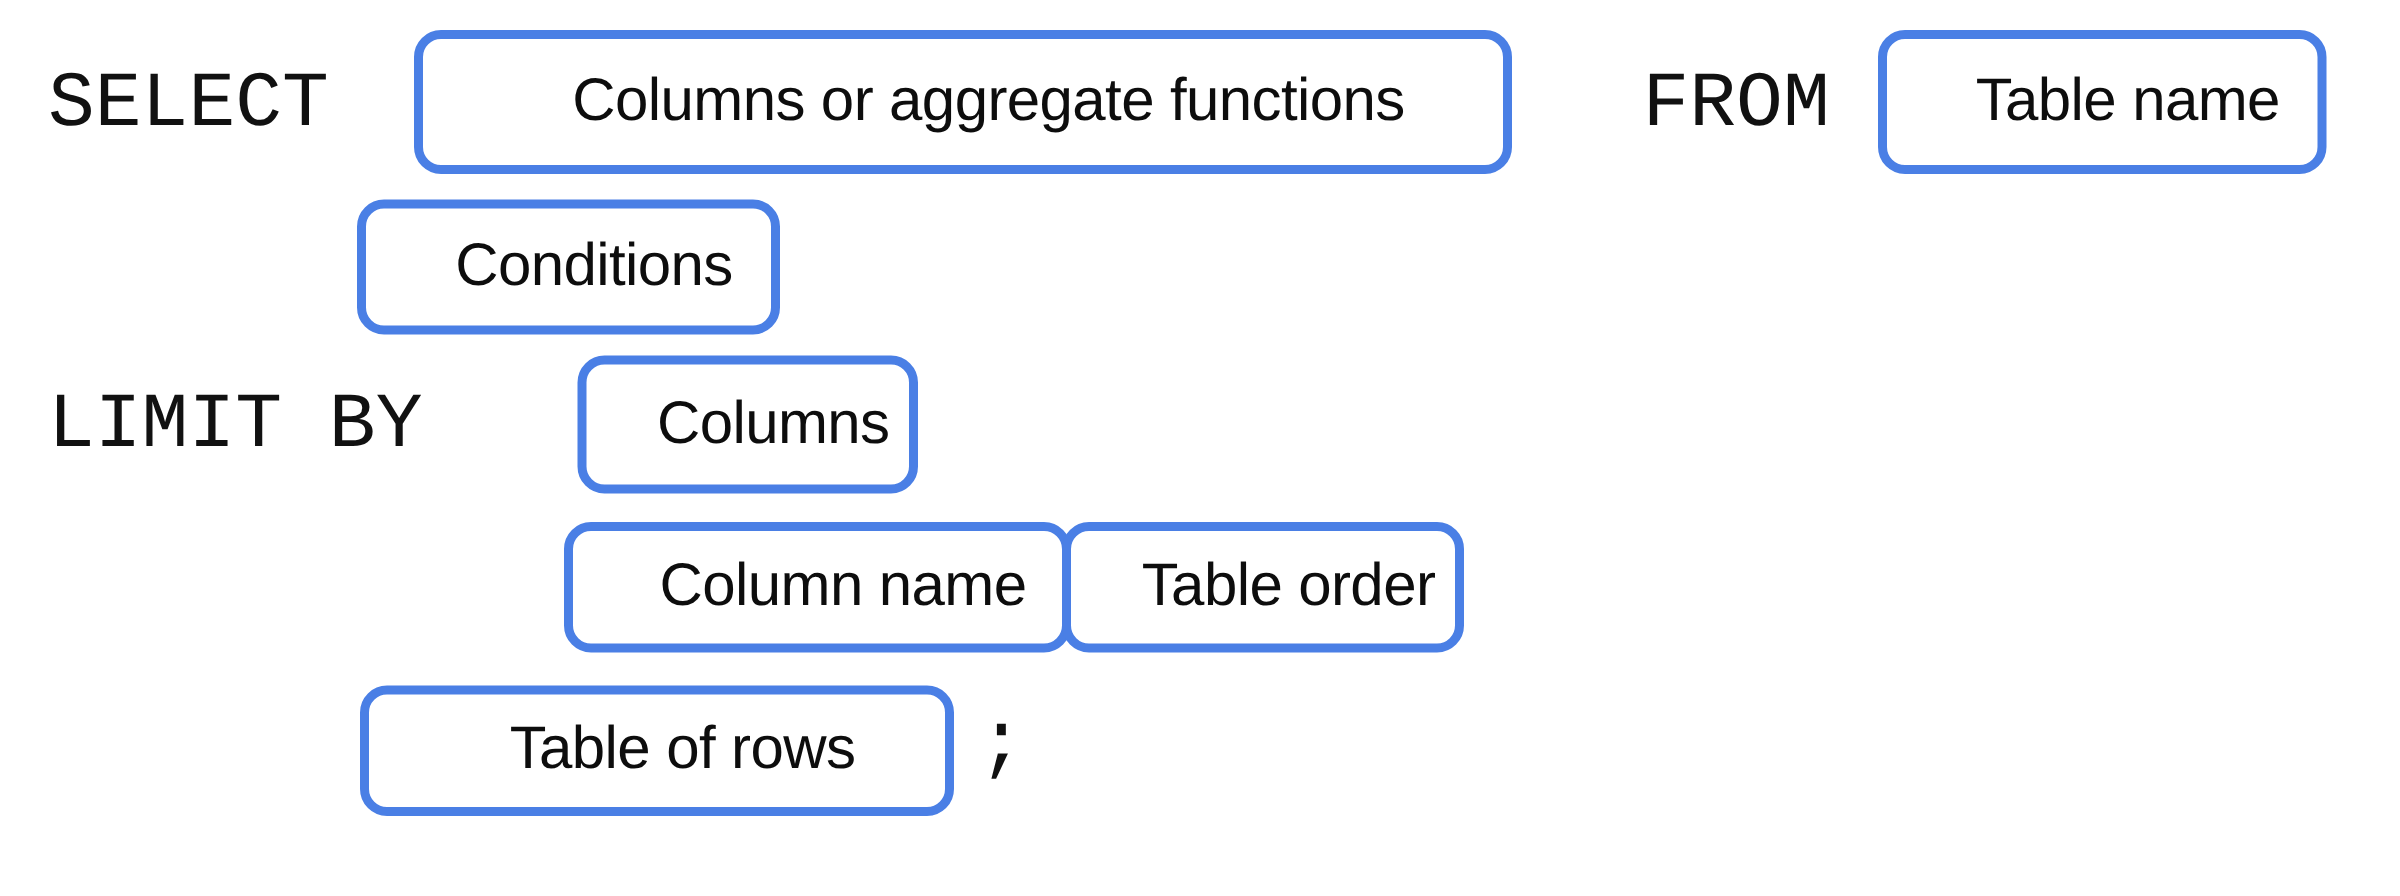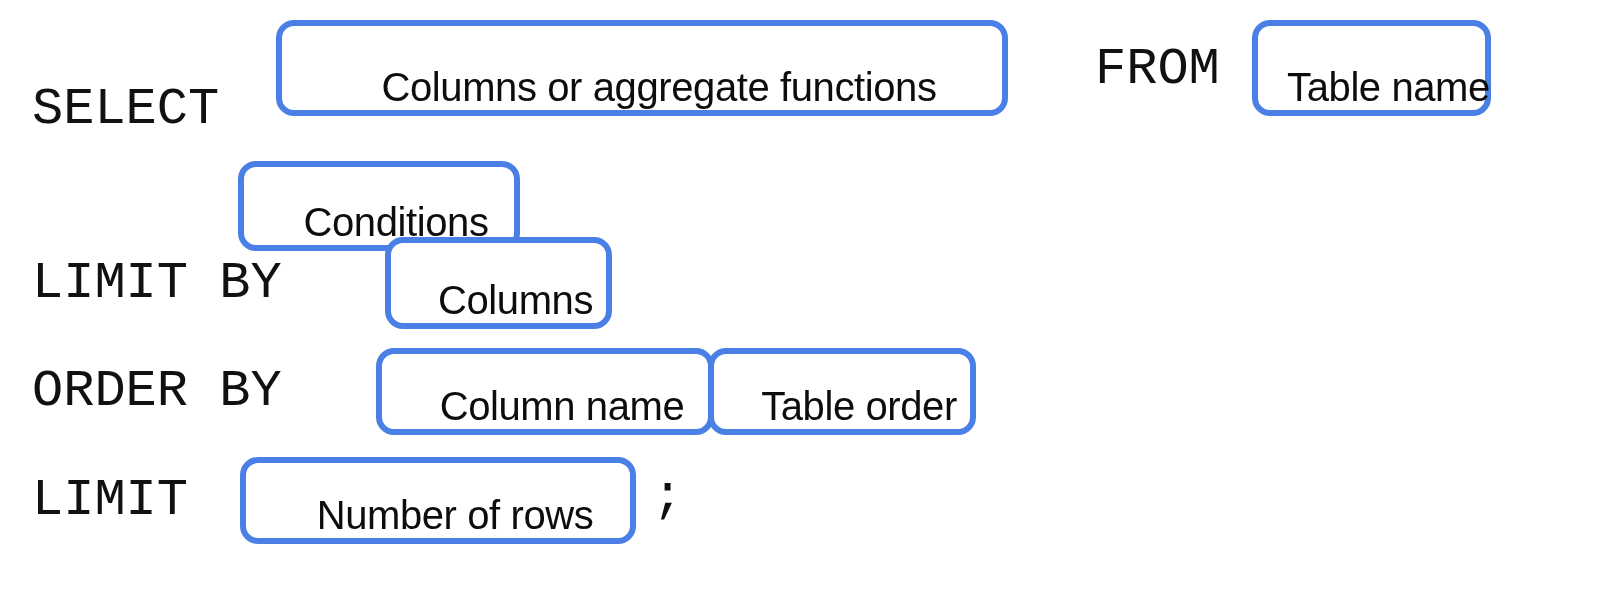--- a/index.html
+++ b/index.html
@@ -30,21 +30,21 @@
   }
 
   
   .slot {
     position: absolute;
     box-sizing: border-box;
     border: 6px solid #4a7fe5;
     border-radius: 18px;
     background: #ffffff;
     display: flex;
-    align-items: flex-end;
+    align-items: center;
     justify-content: center;
     padding-left: 34px;
   }
   .slot-label {
     font-family: "Liberation Sans", sans-serif;
     font-size: 40px;
     font-weight: 400;
     color: #0d0d0d;
     white-space: nowrap;
     letter-spacing: -0.4px;
@@ -59,54 +59,52 @@
     font-size: 52px;
     color: #111111;
     line-height: 1;
   }
 </style>
 </head>
 <body>
 
 <div id="canvas">
 
-  <div class="kw" style="left:32px; top:44px;margin-top:40px;">SELECT</div>
+  <div class="kw" style="left:32px; top:44px;">SELECT</div>
 
   <div class="slot" style="left:276px; top:20px; width:732px; height:96px;">
     <span class="slot-label">Columns or aggregate functions</span>
   </div>
 
   <div class="kw" style="left:1095px; top:44px;">FROM</div>
 
-  <div class="slot" style="left:1252px; top:20px; width:239px; height:96px;">
+  <div class="slot" style="left:1252px; top:20px; width:299px; height:96px;">
     <span class="slot-label">Table name</span>
   </div>
 
 
-  <div class="slot" style="left:238px; top:133px; width:282px; height:90px;margin-top:28px;">
+  <div class="slot" style="left:238px; top:133px; width:282px; height:90px;">
     <span class="slot-label">Conditions</span>
   </div>
 
   <div class="kw" style="left:32px; top:258px;">LIMIT BY</div>
 
   <div class="slot" style="left:343px; top:237px; width:227px; height:92px;margin-left:42px;">
     <span class="slot-label">Columns</span>
   </div>
 
-  <div class="kw" style="left:32px; top:366px;">ORDER BY</div>
 
   <div class="slot" style="left:344px; top:348px; width:338px; height:87px;margin-left:32px;">
     <span class="slot-label">Column name</span>
   </div>
 
   <div class="slot" style="left:708px; top:348px; width:268px; height:87px;">
     <span class="slot-label">Table order</span>
   </div>
 
-  <div class="kw" style="left:32px; top:475px;">LIMIT</div>
 
   <div class="slot" style="left:240px; top:457px; width:396px; height:87px;">
-    <span class="slot-label">Number of rows</span>
+    <span class="slot-label">Table of rows</span>
   </div>
 
   <div class="punct" style="left:652px; top:471px;">;</div>
 
 </div>
 
 </body></html>

